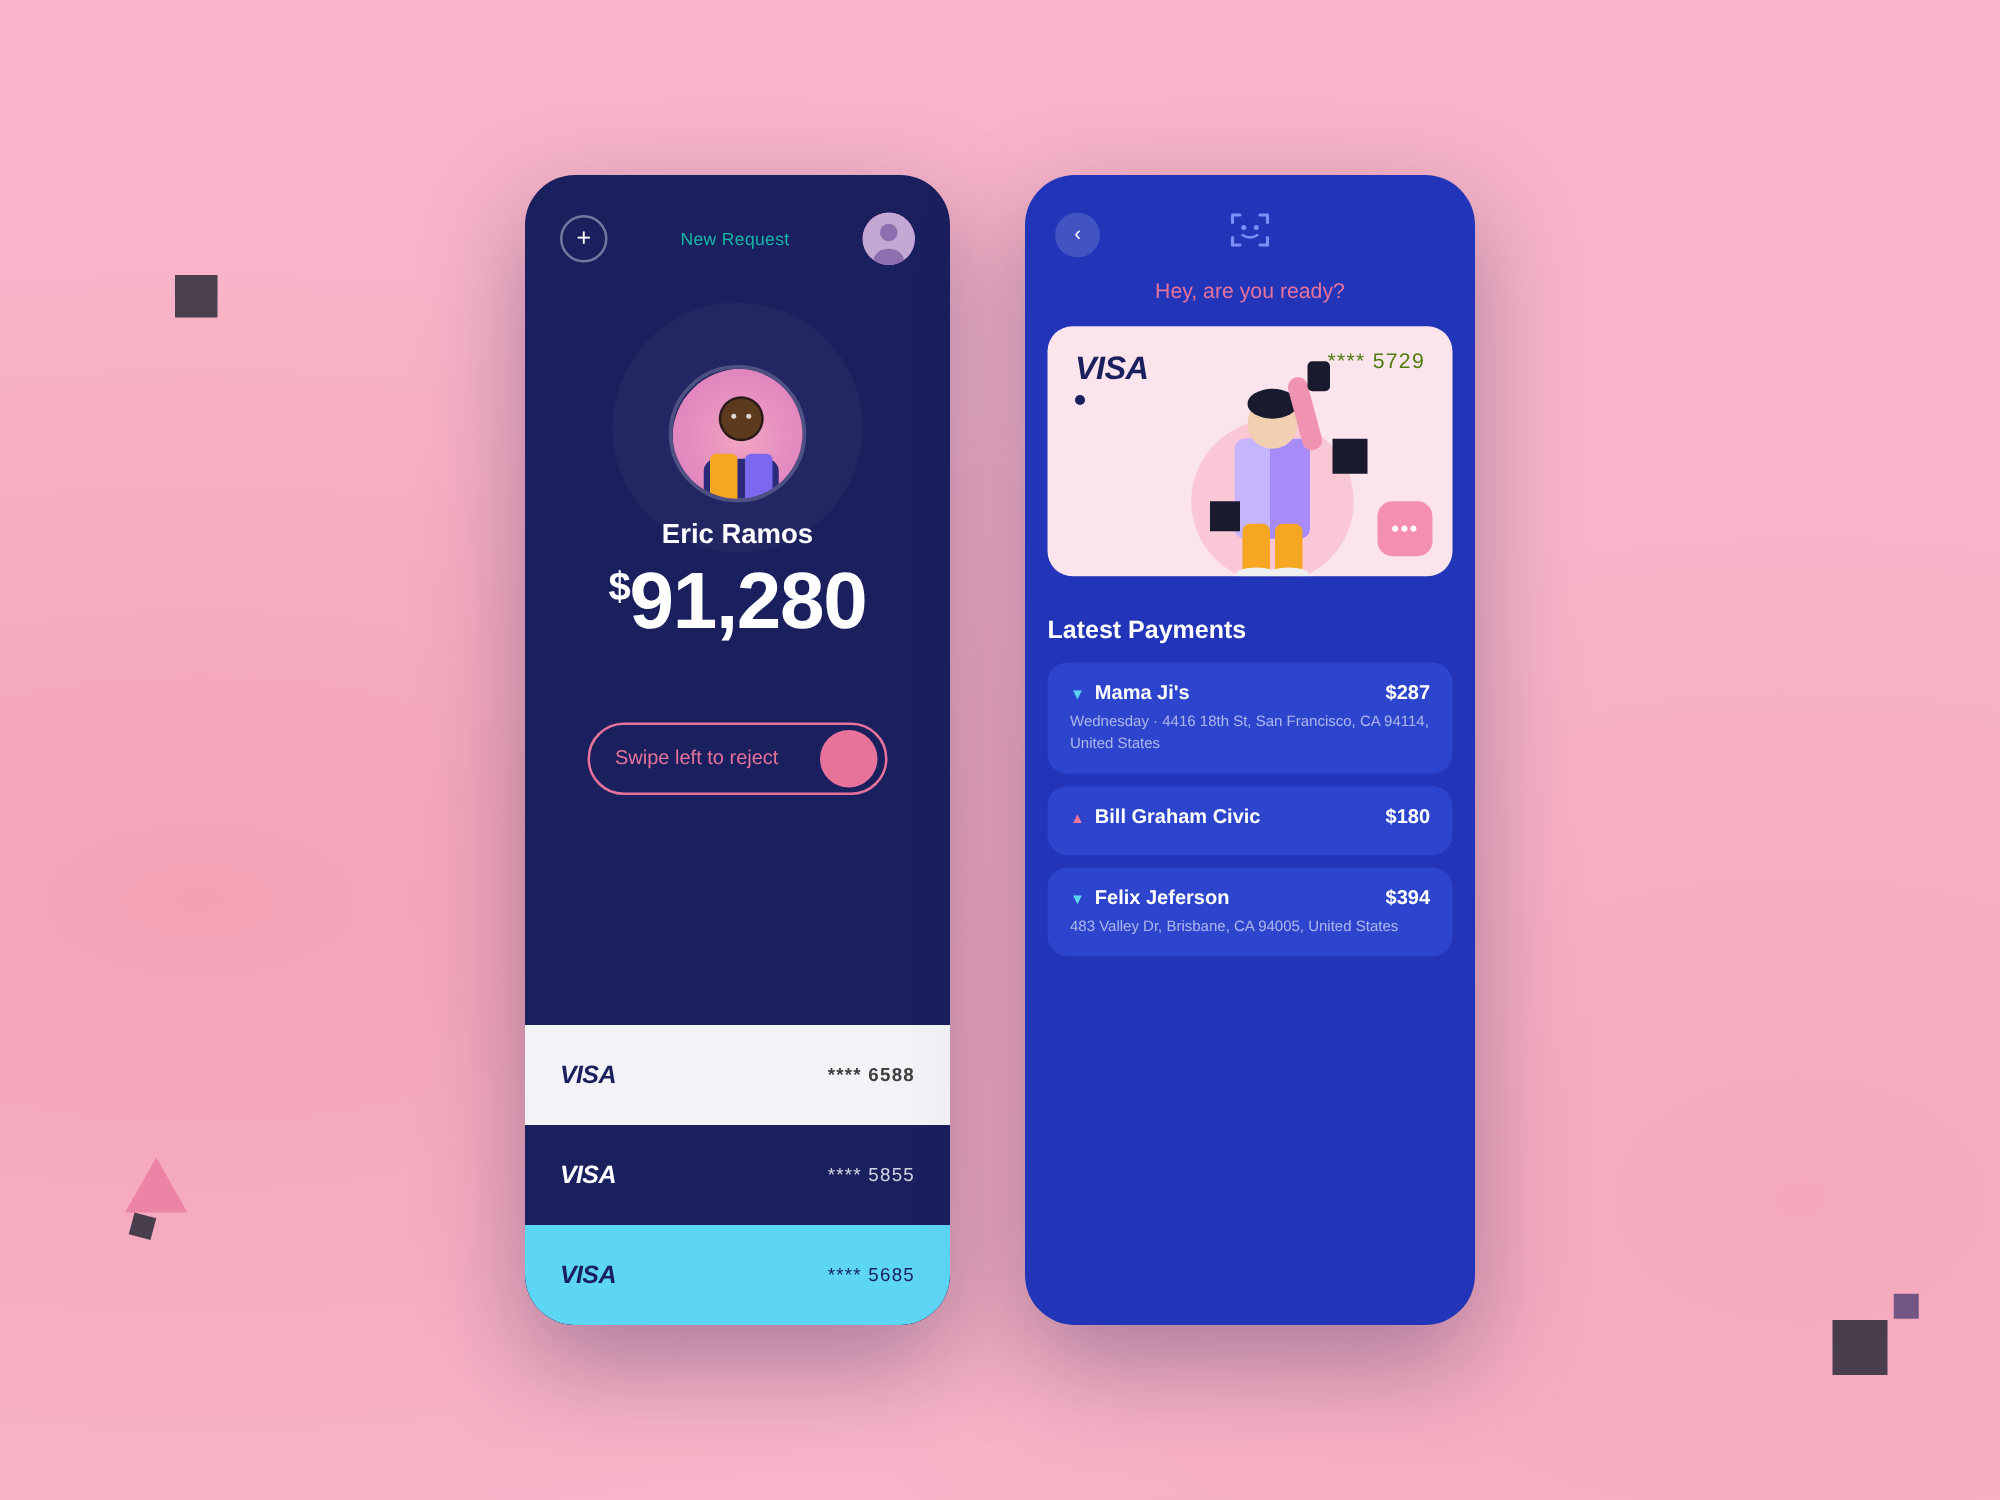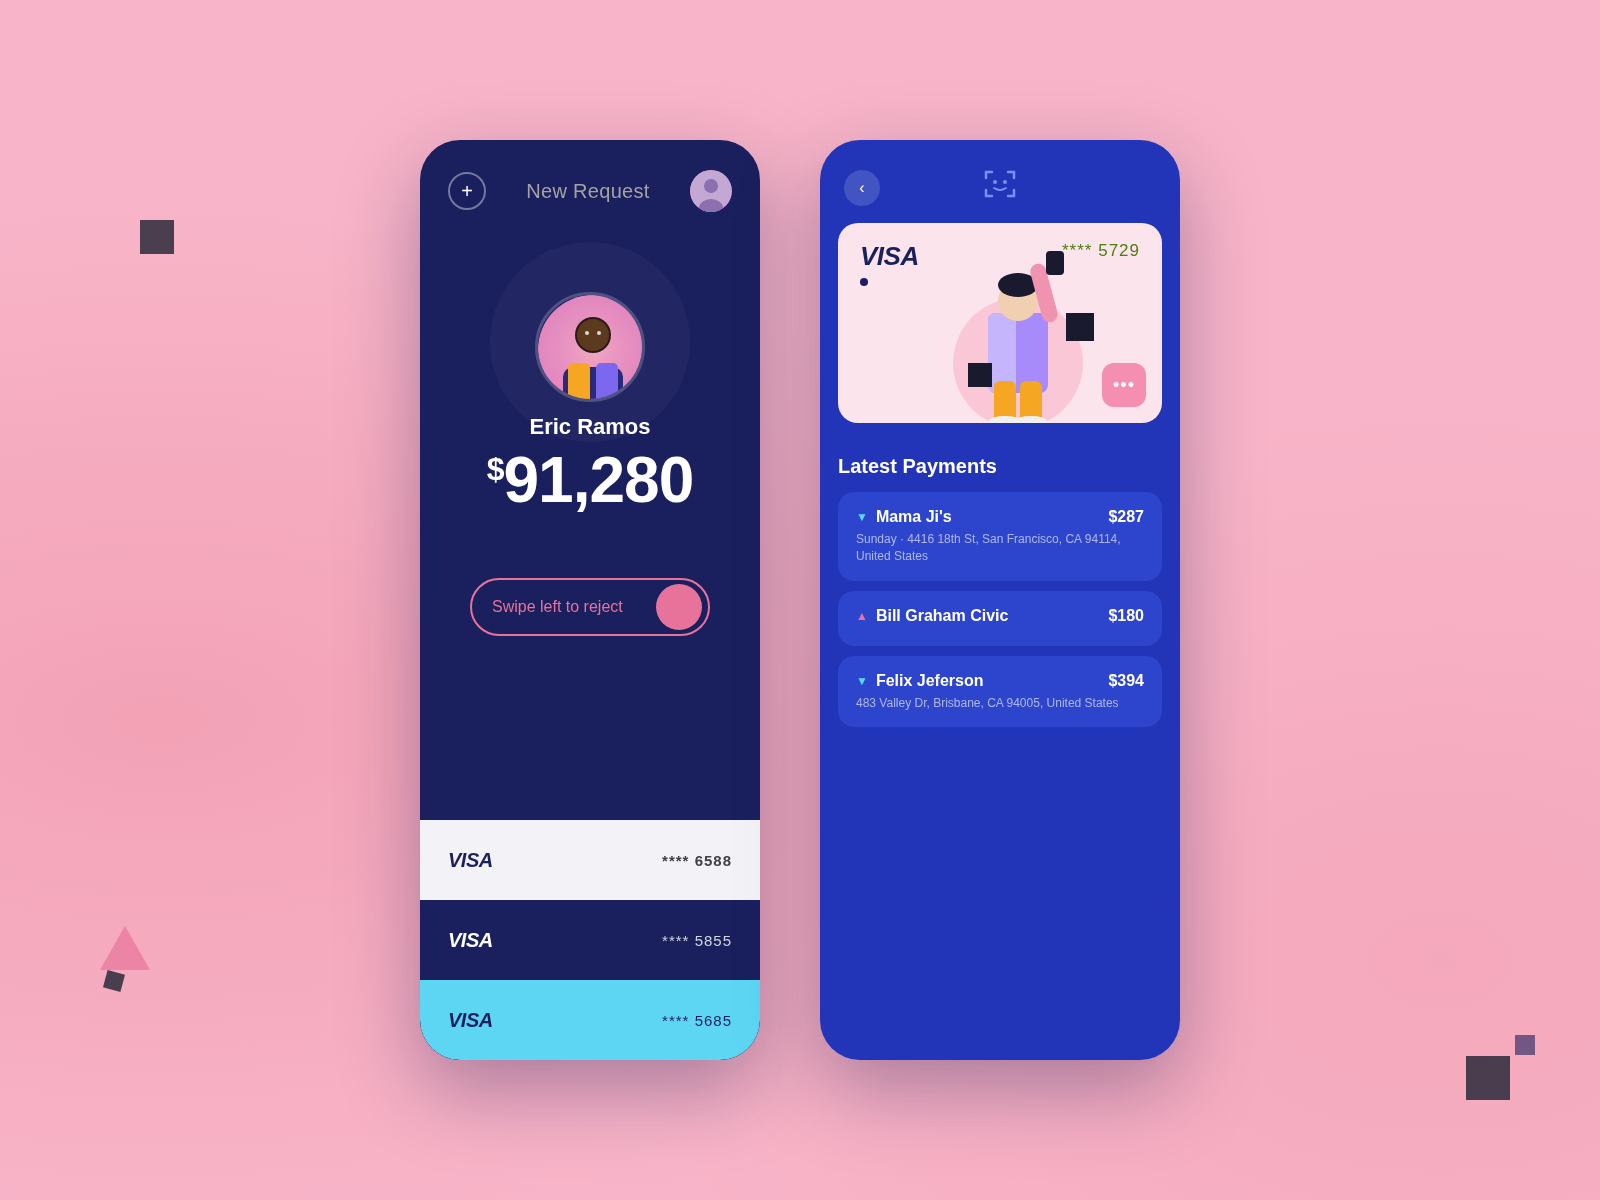--- a/index.html
+++ b/index.html
@@ -56,22 +56,22 @@
       border: 2px solid rgba(255,255,255,0.4);
       display: flex;
       align-items: center;
       justify-content: center;
       color: white;
       font-size: 20px;
       cursor: pointer;
     }
 
     .header-title {
-      color: #a3a3a3;
-      font-size: 20px;
+      color: #14b8a6;
+      font-size: 14px;
       font-weight: 500;
       letter-spacing: 0.3px;
     }
 
     .avatar-circle {
       width: 42px;
       height: 42px;
       border-radius: 50%;
       overflow: hidden;
       background: linear-gradient(135deg, #f093b0, #a855f7);
@@ -466,20 +466,21 @@
 
           <circle cx="13" cy="14" r="2" fill="#7c8ef7"></circle>
           <circle cx="23" cy="14" r="2" fill="#7c8ef7"></circle>
           <path d="M12 20 Q18 24 24 20" stroke="#7c8ef7" stroke-width="2" stroke-linecap="round" fill="none"></path>
         </svg>
       </div>
     </div>
     <div class="right-header-spacer"></div>
   </div>
 
+  <div class="ready-text">Hey, are you ready?</div>
 
   <div class="credit-card-visual">
     <div style="position:relative; z-index:2;">
       <div class="card-visa-label">VISA</div>
 
       <div style="width:8px;height:8px;background:#1a1f5e;border-radius:50%;margin-top:6px;"></div>
     </div>
     <div style="position:relative;z-index:2;text-align:right;">
       <div class="card-last4">**** 5729</div>
     </div>
@@ -521,21 +522,21 @@
     <div class="payments-title">Latest Payments</div>
 
     <div class="payment-item">
       <div class="payment-top">
         <div class="payment-name-row">
           <span class="payment-arrow-down">▼</span>
           <span class="payment-name">Mama Ji's</span>
         </div>
         <span class="payment-amount">$287</span>
       </div>
-      <div class="payment-address">Sunday · 4416 18th St, San Francisco, CA 94114, United States</div>
+      <div class="payment-address">Wednesday · 4416 18th St, San Francisco, CA 94114, United States</div>
     </div>
 
     <div class="payment-item">
       <div class="payment-top">
         <div class="payment-name-row">
           <span class="payment-arrow-up">▲</span>
           <span class="payment-name">Bill Graham Civic</span>
         </div>
         <span class="payment-amount">$180</span>
       </div>

